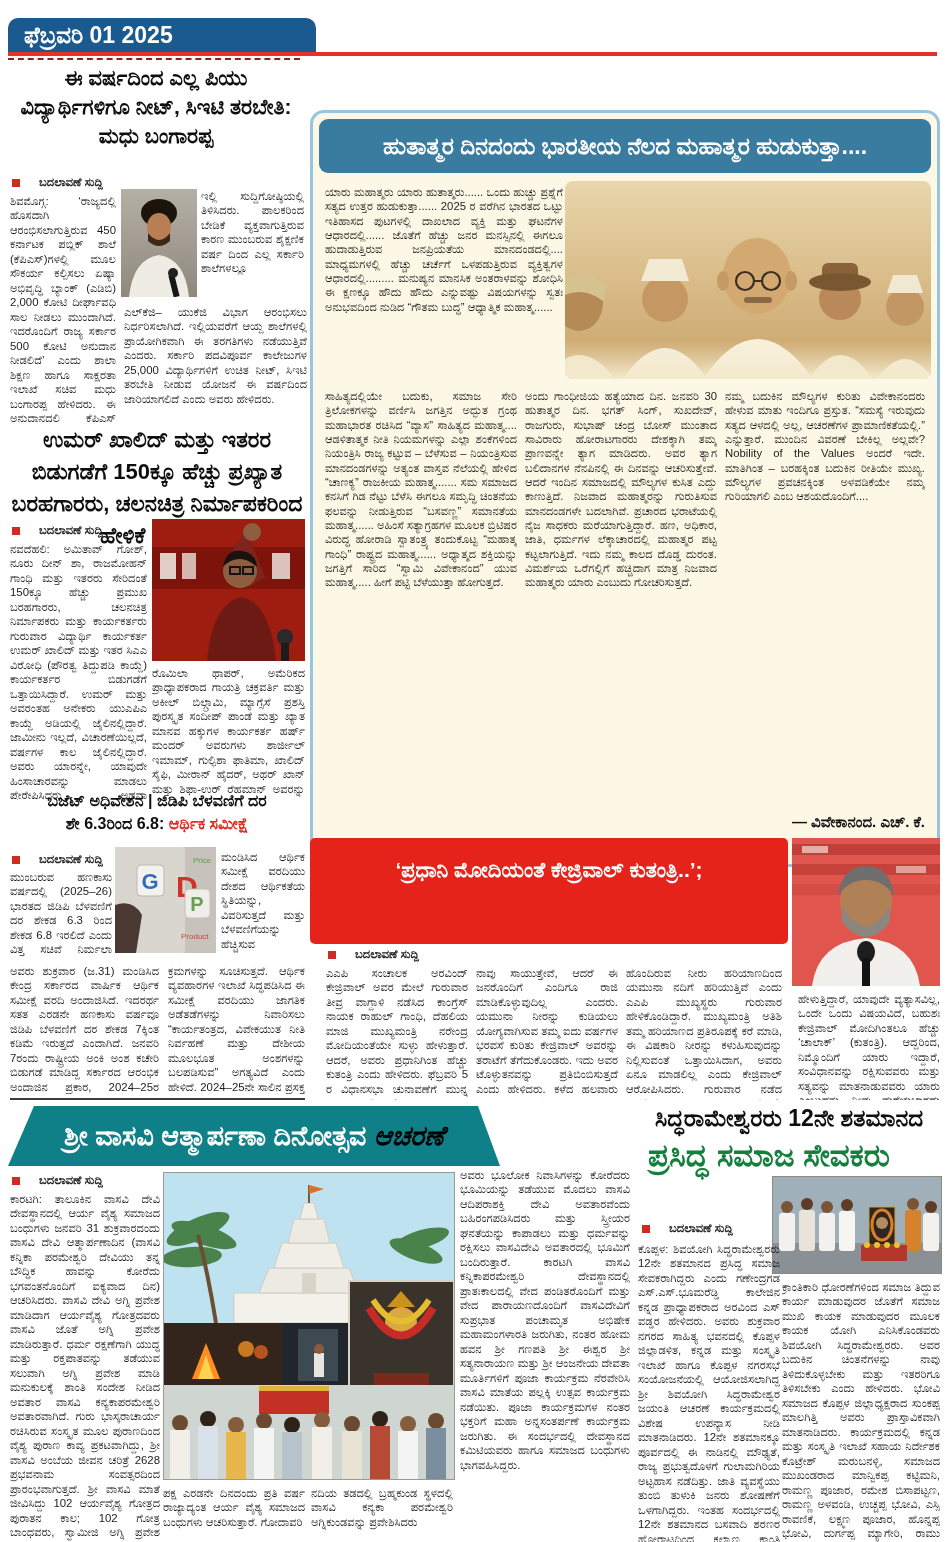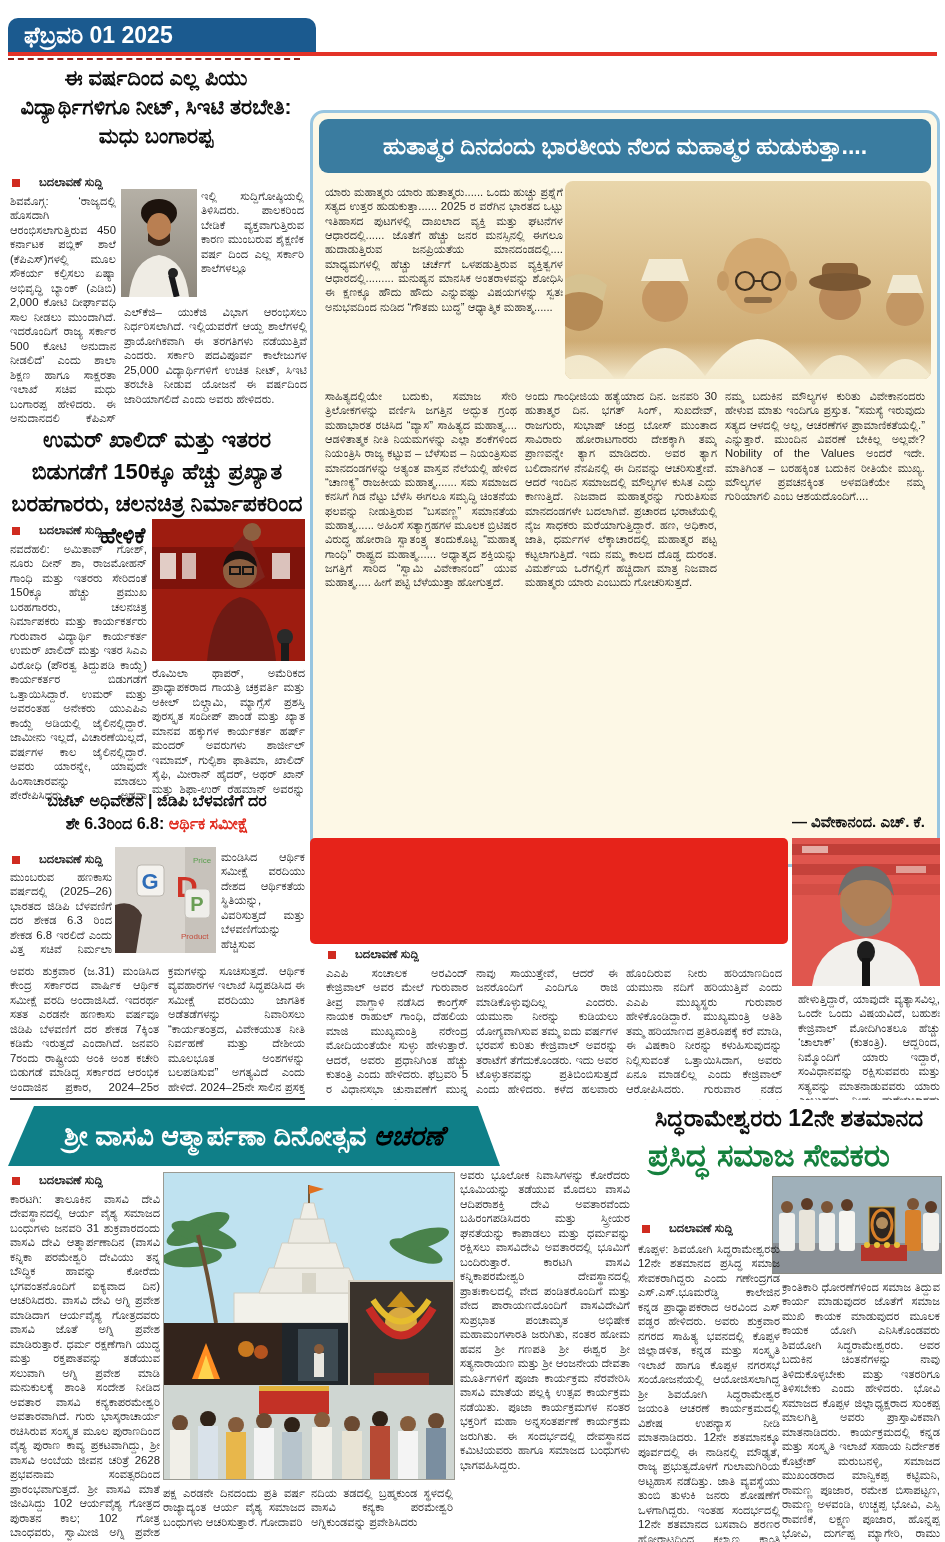--- a/index.html
+++ b/index.html
@@ -157,20 +157,21 @@
       <rect y="160" width="366" height="38" fill="url(#fade)"></rect>
     </svg>
   </div>
   <div class="abs col" style="left:12px;top:276px;width:192px;height:462px;font-size:11.3px;">ಸಾಹಿತ್ಯದಲ್ಲಿಯೇ ಬದುಕು, ಸಮಾಜ ಸೇರಿ ತ್ರಿಲೋಕಗಳನ್ನು ವರ್ಣಿಸಿ ಜಗತ್ತಿನ ಅದ್ಭುತ ಗ್ರಂಥ ಮಹಾಭಾರತ ರಚಿಸಿದ “ವ್ಯಾಸ” ಸಾಹಿತ್ಯದ ಮಹಾತ್ಮ.... ಆಡಳಿತಾತ್ಮಕ ನೀತಿ ನಿಯಮಗಳನ್ನು ಎಲ್ಲಾ ಶಂಕೆಗಳಿಂದ ನಿಯಂತ್ರಿಸಿ ರಾಜ್ಯ ಕಟ್ಟುವ – ಬೆಳೆಸುವ – ನಿಯಂತ್ರಿಸುವ ಮಾನದಂಡಗಳನ್ನು ಅತ್ಯಂತ ವಾಸ್ತವ ನೆಲೆಯಲ್ಲಿ ಹೇಳಿದ “ಚಾಣಕ್ಯ” ರಾಜಕೀಯ ಮಹಾತ್ಮ....... ಸಮ ಸಮಾಜದ ಕನಸಿಗೆ ಗಿಡ ನೆಟ್ಟು ಬೆಳೆಸಿ ಈಗಲೂ ಸಮೃದ್ಧಿ ಚಿಂತನೆಯ ಫಲವನ್ನು ನೀಡುತ್ತಿರುವ “ಬಸವಣ್ಣ” ಸಮಾನತೆಯ ಮಹಾತ್ಮ...... ಅಹಿಂಸೆ ಸತ್ಯಾಗ್ರಹಗಳ ಮೂಲಕ ಬ್ರಿಟಿಷರ ವಿರುದ್ಧ ಹೋರಾಡಿ ಸ್ವಾತಂತ್ರ್ಯ ತಂದುಕೊಟ್ಟ “ಮಹಾತ್ಮ ಗಾಂಧಿ” ರಾಷ್ಟ್ರದ ಮಹಾತ್ಮ...... ಅಧ್ಯಾತ್ಮದ ಶಕ್ತಿಯನ್ನು ಜಗತ್ತಿಗೆ ಸಾರಿದ “ಸ್ವಾಮಿ ವಿವೇಕಾನಂದ” ಯುವ ಮಹಾತ್ಮ..... ಹೀಗೆ ಪಟ್ಟಿ ಬೆಳೆಯುತ್ತಾ ಹೋಗುತ್ತದೆ.</div>
   <div class="abs col" style="left:212px;top:276px;width:192px;height:462px;font-size:11.3px;">ಅಂದು ಗಾಂಧೀಜಿಯ ಹತ್ಯೆಯಾದ ದಿನ. ಜನವರಿ 30 ಹುತಾತ್ಮರ ದಿನ. ಭಗತ್ ಸಿಂಗ್, ಸುಖದೇವ್, ರಾಜಗುರು, ಸುಭಾಷ್ ಚಂದ್ರ ಬೋಸ್ ಮುಂತಾದ ಸಾವಿರಾರು ಹೋರಾಟಗಾರರು ದೇಶಕ್ಕಾಗಿ ತಮ್ಮ ಪ್ರಾಣವನ್ನೇ ತ್ಯಾಗ ಮಾಡಿದರು. ಅವರ ತ್ಯಾಗ ಬಲಿದಾನಗಳ ನೆನಪಿನಲ್ಲಿ ಈ ದಿನವನ್ನು ಆಚರಿಸುತ್ತೇವೆ. ಆದರೆ ಇಂದಿನ ಸಮಾಜದಲ್ಲಿ ಮೌಲ್ಯಗಳ ಕುಸಿತ ಎದ್ದು ಕಾಣುತ್ತಿದೆ. ನಿಜವಾದ ಮಹಾತ್ಮರನ್ನು ಗುರುತಿಸುವ ಮಾನದಂಡಗಳೇ ಬದಲಾಗಿವೆ. ಪ್ರಚಾರದ ಭರಾಟೆಯಲ್ಲಿ ನೈಜ ಸಾಧಕರು ಮರೆಯಾಗುತ್ತಿದ್ದಾರೆ. ಹಣ, ಅಧಿಕಾರ, ಜಾತಿ, ಧರ್ಮಗಳ ಲೆಕ್ಕಾಚಾರದಲ್ಲಿ ಮಹಾತ್ಮರ ಪಟ್ಟ ಕಟ್ಟಲಾಗುತ್ತಿದೆ. ಇದು ನಮ್ಮ ಕಾಲದ ದೊಡ್ಡ ದುರಂತ. ವಿಮರ್ಶೆಯ ಒರೆಗಲ್ಲಿಗೆ ಹಚ್ಚಿದಾಗ ಮಾತ್ರ ನಿಜವಾದ ಮಹಾತ್ಮರು ಯಾರು ಎಂಬುದು ಗೋಚರಿಸುತ್ತದೆ.</div>
   <div class="abs col" style="left:412px;top:276px;width:200px;height:418px;font-size:11.3px;">ನಮ್ಮ ಬದುಕಿನ ಮೌಲ್ಯಗಳ ಕುರಿತು ವಿವೇಕಾನಂದರು ಹೇಳುವ ಮಾತು ಇಂದಿಗೂ ಪ್ರಸ್ತುತ. “ಸಮಸ್ಯೆ ಇರುವುದು ಸತ್ಯದ ಆಳದಲ್ಲಿ ಅಲ್ಲ, ಆಚರಣೆಗಳ ಪ್ರಾಮಾಣಿಕತೆಯಲ್ಲಿ.” ಎನ್ನುತ್ತಾರೆ. ಮುಂದಿನ ವಿವರಣೆ ಬೇಕಿಲ್ಲ ಅಲ್ಲವೇ? Nobility of the Values ಅಂದರೆ ಇದೇ. ಮಾತಿಗಿಂತ – ಬರಹಕ್ಕಿಂತ ಬದುಕಿನ ರೀತಿಯೇ ಮುಖ್ಯ. ಮೌಲ್ಯಗಳ ಪ್ರವಚನಕ್ಕಿಂತ ಅಳವಡಿಕೆಯೇ ನಮ್ಮ ಗುರಿಯಾಗಲಿ ಎಂಬ ಆಶಯದೊಂದಿಗೆ....</div>
   <div class="abs sig" style="left:412px;top:700px;width:200px;">— ವಿವೇಕಾನಂದ. ಎಚ್. ಕೆ.</div>
 </div>
 
 <div class="abs red-box" style="left:310px;top:838px;width:478px;height:95px;">
+  <div>‘ಪ್ರಧಾನಿ ಮೋದಿಯಂತೆ ಕೇಜ್ರಿವಾಲ್ ಕುತಂತ್ರಿ..’;</div>
 </div>
 <div class="abs photo" style="left:792px;top:838px;width:148px;height:148px;">
   <svg viewBox="0 0 148 148" preserveAspectRatio="none">
     <rect width="148" height="148" fill="#e0564e"></rect>
     <rect y="6" width="148" height="11" fill="#b93a33" opacity="0.8"></rect>
     <rect y="26" width="148" height="11" fill="#b93a33" opacity="0.7"></rect>
     <rect y="46" width="148" height="11" fill="#c94840" opacity="0.6"></rect>
     <rect x="10" y="8" width="26" height="7" fill="#f4ddd6" opacity="0.7"></rect>
     <rect x="104" y="28" width="30" height="7" fill="#f4ddd6" opacity="0.6"></rect>
     <path d="M20,148 Q26,104 74,100 Q122,104 128,148 Z" fill="#f2f0ec"></path>

